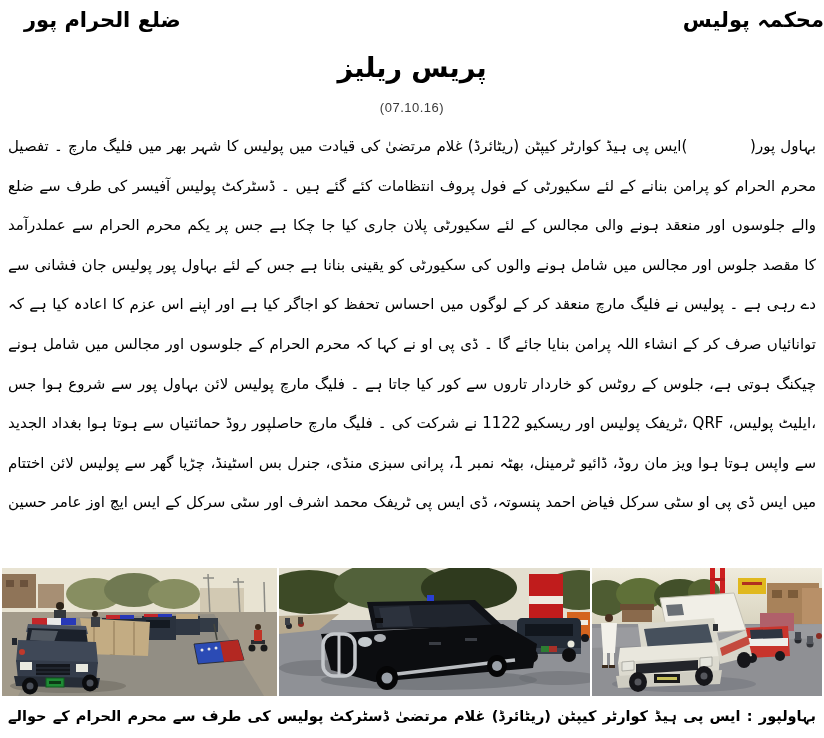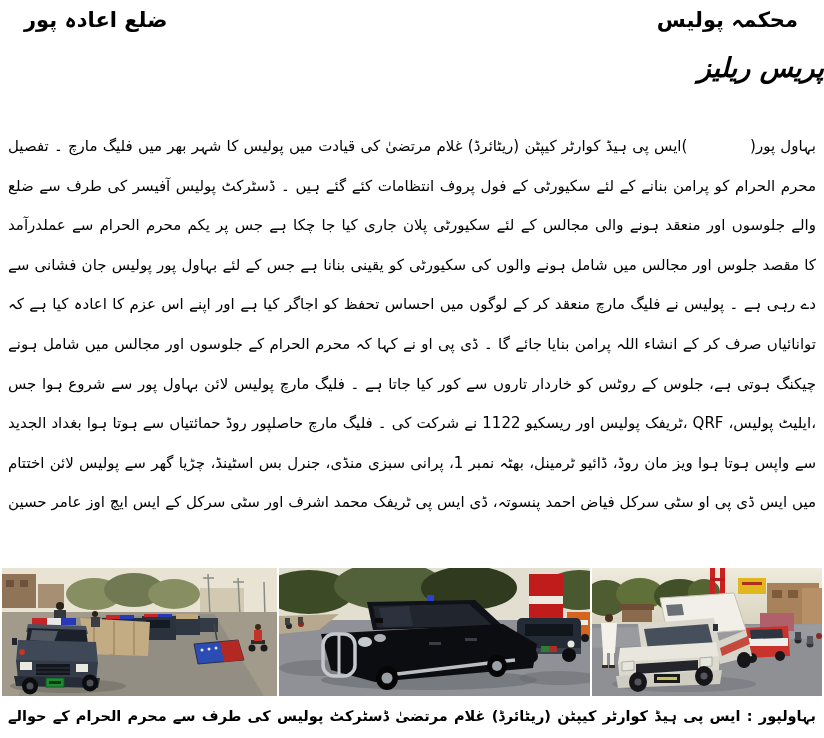--- a/index.html
+++ b/index.html
@@ -7,25 +7,25 @@
   body {
     width:824px; height:738px;
     font-family:"DejaVu Sans", sans-serif;
     color:#000;
     position:relative;
     overflow:hidden;
   }
   .page { position:absolute; inset:0; background:#fff; }
 
   .hdr { position:absolute; top:8px; font-weight:bold; font-size:21px; white-space:nowrap; }
-  .hdr-dept { right:26px;margin-left:46px; }
+  .hdr-dept { right:0;margin-left:46px; }
   .hdr-dist { left:24px; }
 
-  .title { position:absolute; top:52px; left:0; width:100%; text-align:right;
-           font-weight:bold; font-size:27px;font-style:italic; }
+  .title { position:absolute; top:52px; left:0; width:100%; text-align:center;
+           font-weight:bold; font-size:27px; }
   .date  { position:absolute; top:100px; left:0; width:100%; text-align:center;
            font-family:"Liberation Sans", sans-serif; font-size:13px; color:#3a3a3a;
            direction:ltr; letter-spacing:.5px; }
 
   .bodytext { position:absolute; top:127px; right:8px; left:8px; direction:rtl; }
   .bline {
     height:39.6px; line-height:39.6px; font-size:15px;
     text-align:justify; text-align-last:justify;
     overflow:hidden; white-space:normal;
   }
@@ -38,23 +38,24 @@
   .caption { position:absolute; top:701px; right:8px; left:8px; direction:rtl;
              font-weight:bold; font-size:14.5px; line-height:31px;
              text-align:justify; text-align-last:justify; overflow:hidden; height:33px; }
 </style>
 </head>
 <body>
 
 <div class="page">
 
   <div class="hdr hdr-dept">محکمہ پولیس</div>
-  <div class="hdr hdr-dist">ضلع اعادہ پور</div>
+  <div class="hdr hdr-dist">ضلع الحرام پور</div>
 
   <div class="title">پریس ریلیز</div>
+  <div class="date">(07.10.16)</div>
 
   <div class="bodytext">
     <div class="bline">بہاول پور(&nbsp;&nbsp;&nbsp;&nbsp;&nbsp;&nbsp;&nbsp;&nbsp;&nbsp;&nbsp;&nbsp;&nbsp;)ایس پی ہیڈ کوارٹر کیپٹن (ریٹائرڈ) غلام مرتضیٰ کی قیادت میں پولیس کا شہر بھر میں فلیگ مارچ ۔ تفصیل کے مطابق</div>
     <div class="bline">محرم الحرام کو پرامن بنانے کے لئے سکیورٹی کے فول پروف انتظامات کئے گئے ہیں ۔ ڈسٹرکٹ پولیس آفیسر کی طرف سے ضلع بھر میں نکالے جانے</div>
     <div class="bline">والے جلوسوں اور منعقد ہونے والی مجالس کے لئے سکیورٹی پلان جاری کیا جا چکا ہے جس پر یکم محرم الحرام سے عملدرآمد کرایا جا رہا ہے ۔ سکیورٹی پلان</div>
     <div class="bline">کا مقصد جلوس اور مجالس میں شامل ہونے والوں کی سکیورٹی کو یقینی بنانا ہے جس کے لئے بہاول پور پولیس جان فشانی سے اپنے فرائض سرانجام</div>
     <div class="bline">دے رہی ہے ۔ پولیس نے فلیگ مارچ منعقد کر کے لوگوں میں احساس تحفظ کو اجاگر کیا ہے اور اپنے اس عزم کا اعادہ کیا ہے کہ محرم الحرام کو اپنی تمام تر</div>
     <div class="bline">توانائیاں صرف کر کے انشاء اللہ پرامن بنایا جائے گا ۔ ڈی پی او نے کہا کہ محرم الحرام کے جلوسوں اور مجالس میں شامل ہونے والے افراد کی مکمل</div>
     <div class="bline">چیکنگ ہوتی ہے، جلوس کے روٹس کو خاردار تاروں سے کور کیا جاتا ہے ۔ فلیگ مارچ پولیس لائن بہاول پور سے شروع ہوا جس میں ڈسٹرکٹ پولیس</div>
     <div class="bline">،ایلیٹ پولیس، QRF ،ٹریفک پولیس اور ریسکیو 1122 نے شرکت کی ۔ فلیگ مارچ حاصلپور روڈ حمائتیاں سے ہوتا ہوا بغداد الجدید چیک پوسٹ</div>

